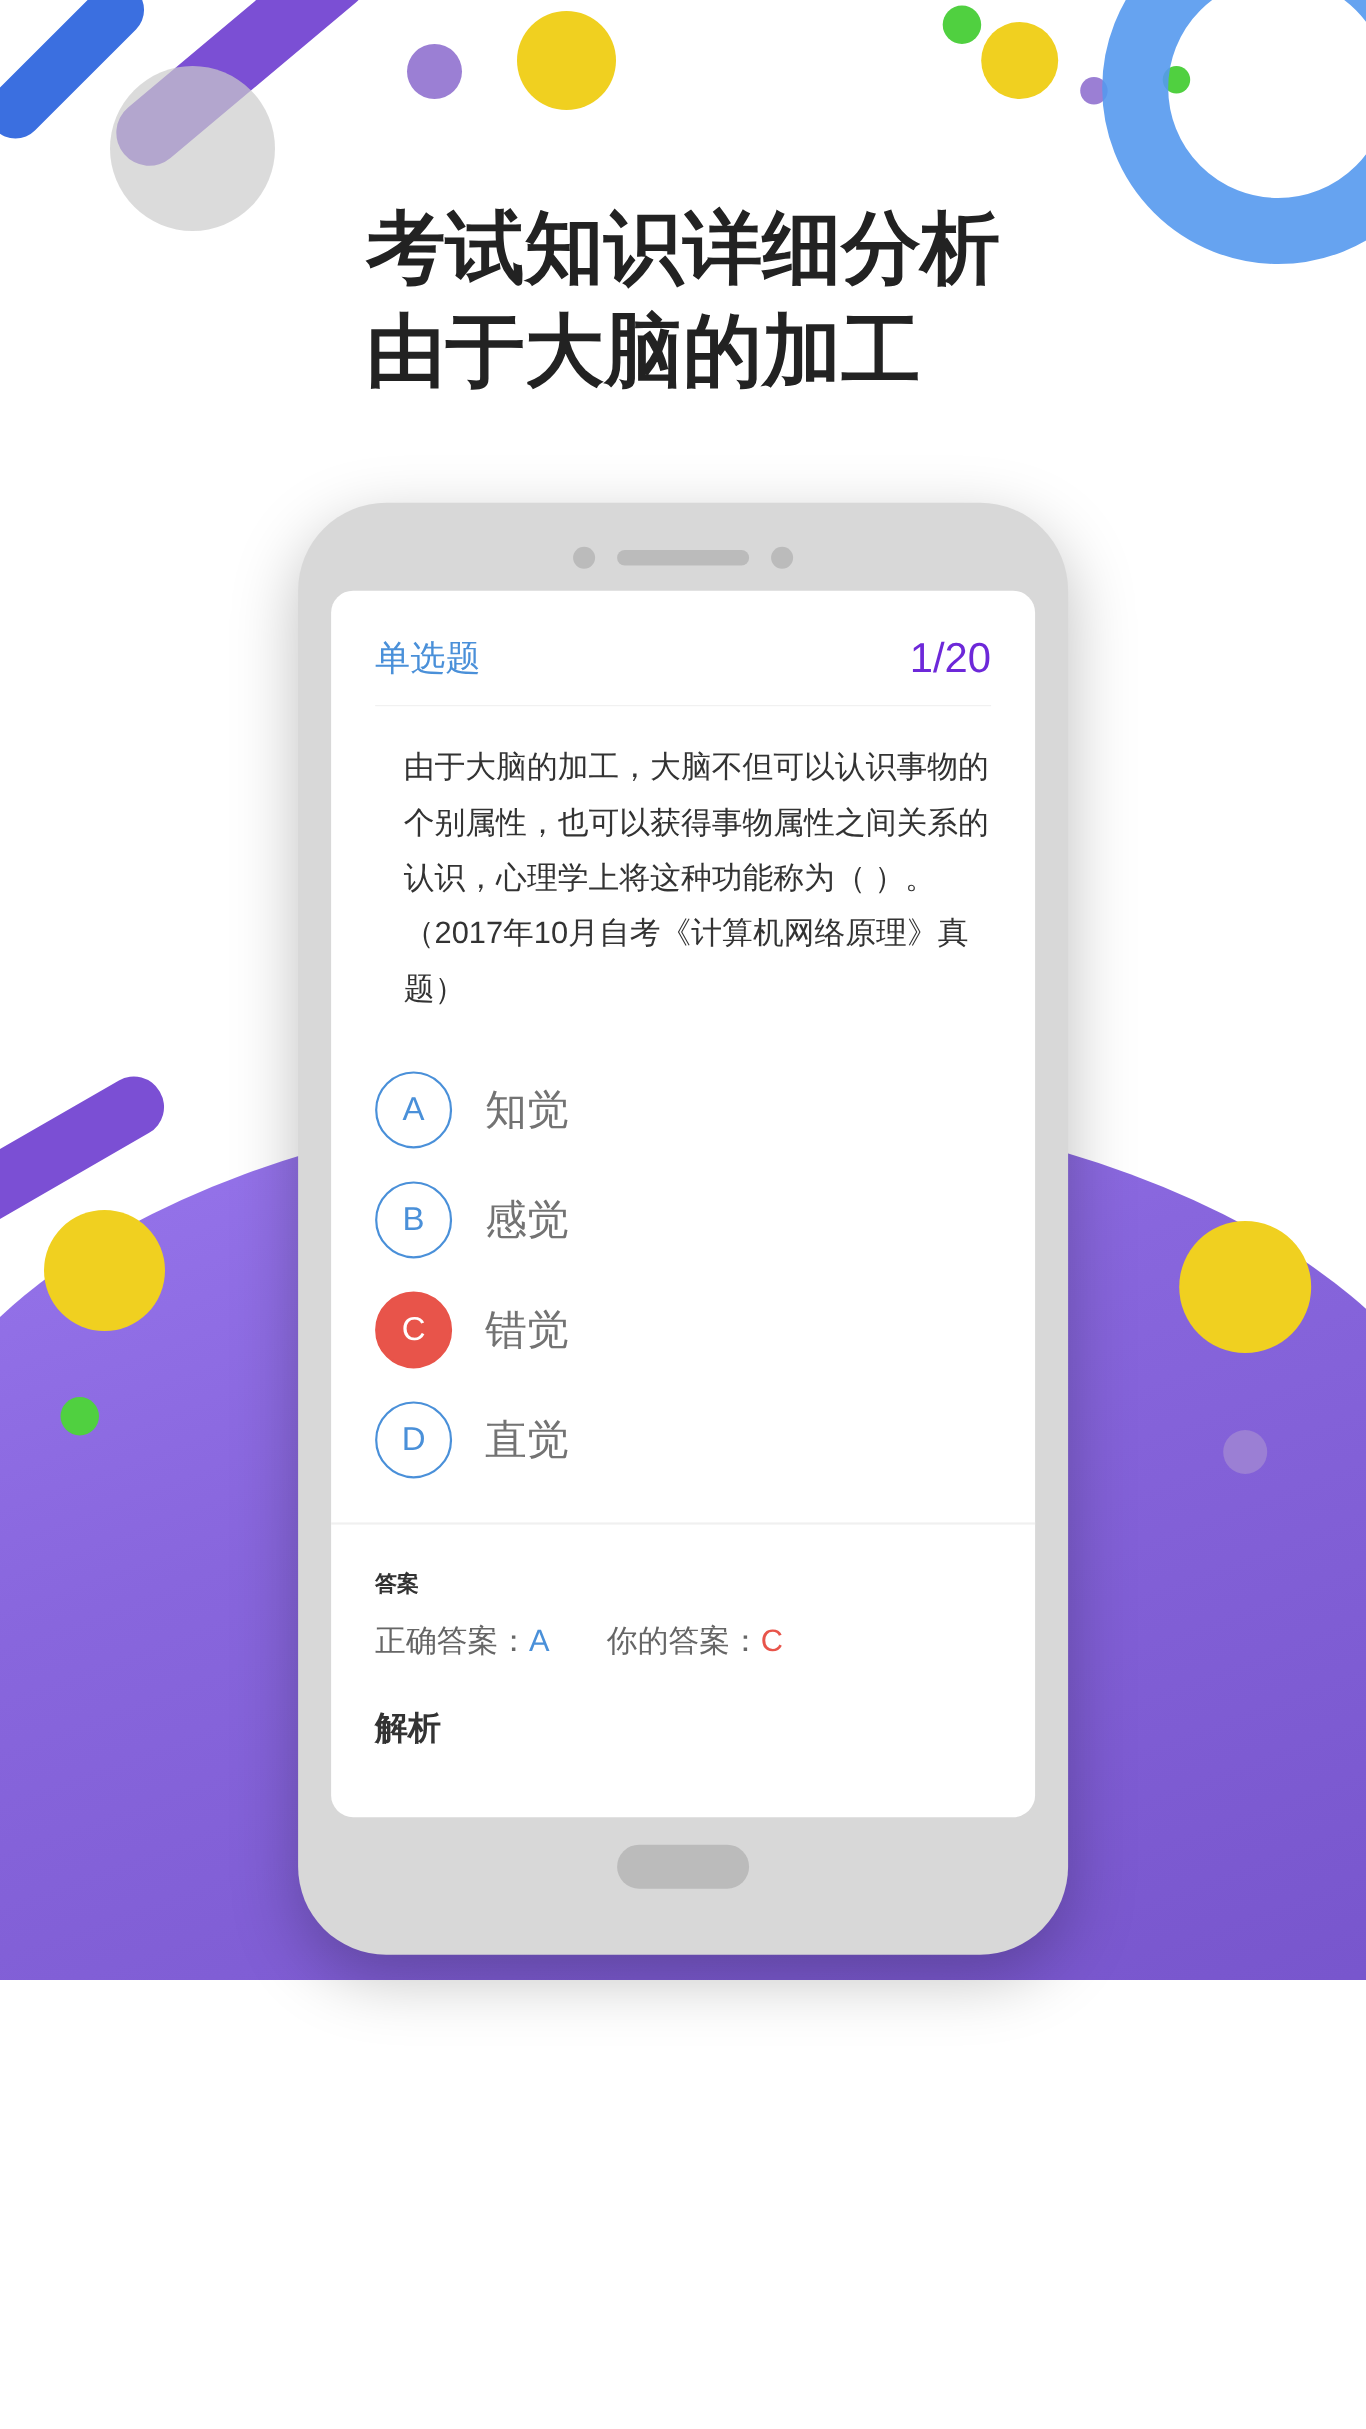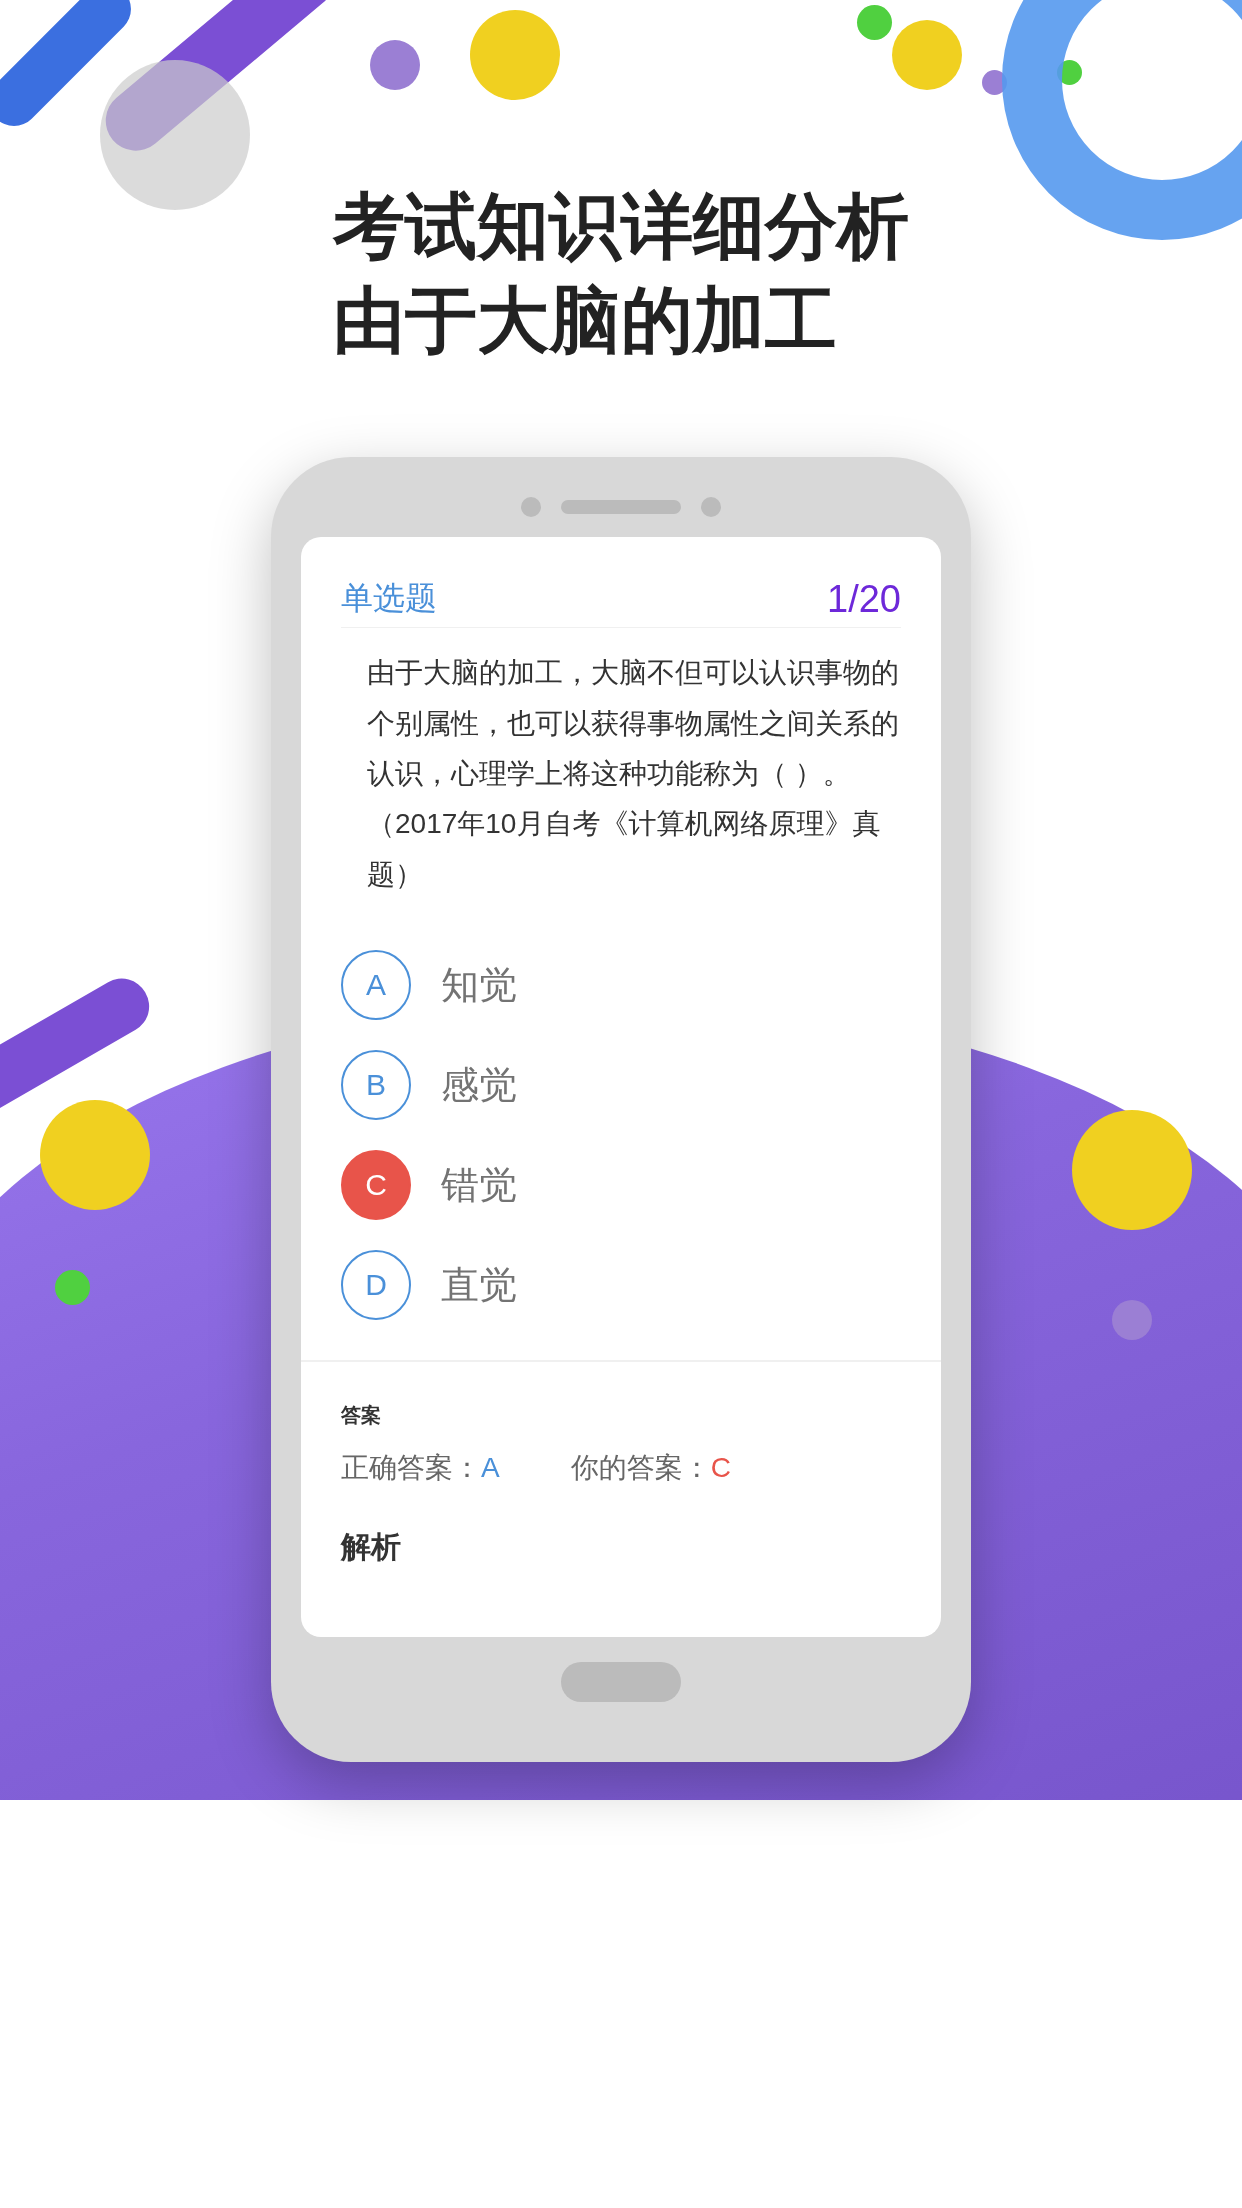--- a/index.html
+++ b/index.html
@@ -107,22 +107,22 @@
 
     
     .screen-content {
       padding: 40px 40px 0 40px;
     }
 
     .question-header {
       display: flex;
       justify-content: space-between;
       align-items: center;
-      margin-bottom: 20px;
-      padding-bottom: 6px;
+      margin-bottom: 30px;
+      padding-bottom: 20px;
       border-bottom: 1px solid #f0f0f0;
     }
 
     .question-type {
       font-size: 32px;
       color: #4A90D9;
       font-weight: 500;
     }
 
     .question-progress {
@@ -191,21 +191,21 @@
 
     .answer-title {
       font-size: 20px;
       color: #333333;
       font-weight: 600;
       margin-bottom: 20px;
     }
 
     .answer-row {
       display: flex;
-      gap: 71px;
+      gap: 52px;
       margin-bottom: 40px;
     }
 
     .answer-item {
       font-size: 28px;
       color: #666666;
     }
 
     .answer-correct {
       color: #4A90D9;

